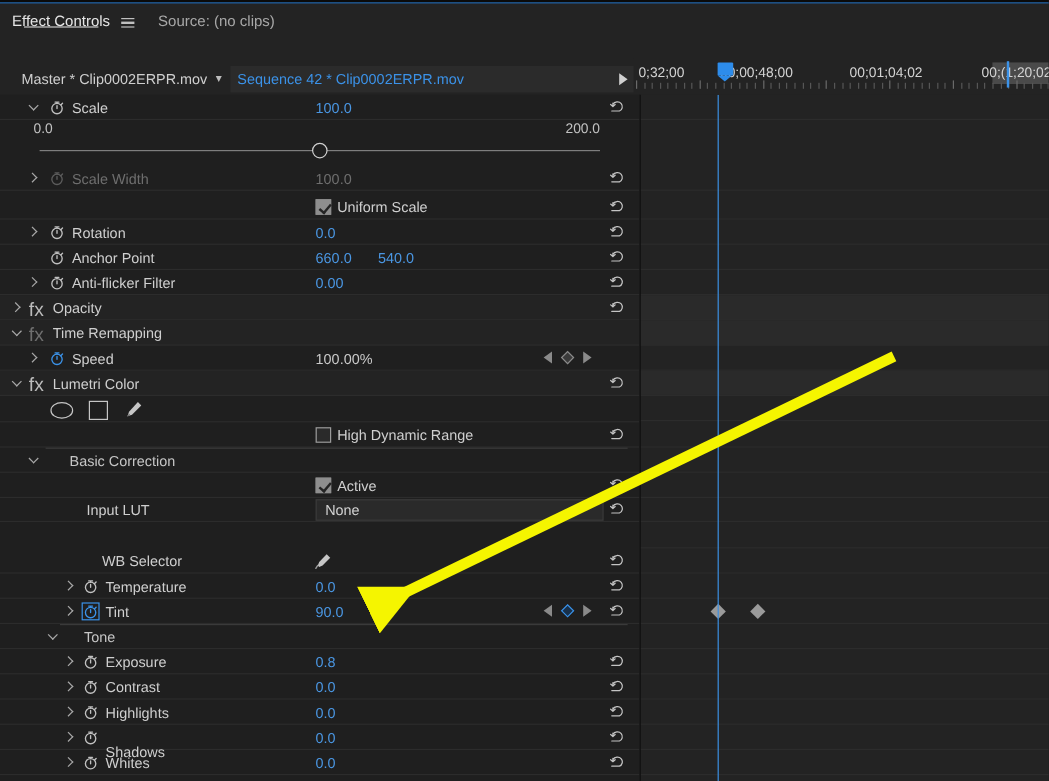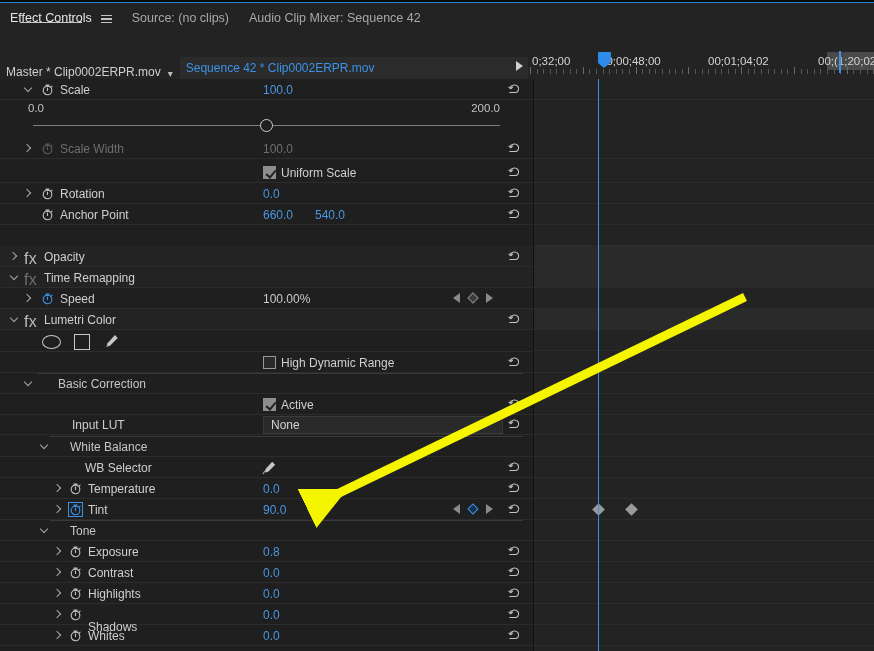--- a/index.html
+++ b/index.html
@@ -43,21 +43,21 @@
     height: 1.5px; background: #c8c8c8;
   }
   .tab-label { position: relative; display: inline-block; padding: 0 0 2px 0; }
   .tab .menu-icon { margin-left: 9px; display: inline-flex; flex-direction: column;
       justify-content: center; gap: 2.4px; }
   .tab .menu-icon i { display: block; width: 11px; height: 1.3px; background: #c0c0c0; }
 
   
   .clipbar {
     position: absolute; top: 53px; left: 0; width: 540px; height: 26px;
-    background: #232323; display: flex; align-items: flex-end;
+    background: #232323; display: flex; align-items: center; padding-left: 12px;
   }
   .clipbar .master {
     font-size: 12px; color: #cfcfcf; padding-left: 6px; white-space: nowrap;
   }
   .clipbar .chev {
     margin: 0 7px 0 7px; color: #bdbdbd; font-size: 10px; line-height: 1;
   }
   .clipbar .seqbox {
     background: #2b2b2b; height: 22px; display: flex; align-items: center;
     padding: 0 10px 0 6px; flex: 1 1 auto; min-width: 0;
@@ -258,23 +258,20 @@
       <div class="tab active">
         <span class="tab-label">Effect Controls</span>
         <span class="menu-icon">
           <i></i>
           <i></i>
           <i></i>
         </span>
       </div>
       <div class="tab inactive">
         <span class="tab-label">Source: (no clips)</span>
-      </div>
-      <div class="tab inactive">
-        <span class="tab-label">Audio Clip Mixer: Sequence 42</span>
       </div>
     </div>
 
   <div class="clipbar">
     <span class="master">Master * Clip0002ERPR.mov</span>
     <span class="chev">▾</span>
     <div class="seqbox">
       <span class="seq">Sequence 42 * Clip0002ERPR.mov</span>
     </div>
   </div>
@@ -424,20 +421,37 @@
         </div>
         <div class="pname" style="left: 60px; top: 4px;">Anchor Point</div>
         <div class="pval" style="left: 263px; top: 4px;">660.0</div>
         <div class="pval" style="left: 315px; top: 4px;">540.0</div>
         <div class="reset-btn" style="top: 3px;">
           <svg width="15" height="15" viewBox="0 0 16 16">
             <path d="M4 4.2 L4 7.2 M4 7.2 L2.0 5.4 M4 7.2 L6.0 5.4 M4 5.4 C5.4 2.6 9.6 2.4 11.4 4.6 C13.2 6.8 12.4 10.2 9.8 11.2 L3.0 11.2" stroke="#c4c4c4" stroke-width="1.1" fill="none" stroke-linecap="round"></path>
           </svg>
         </div>
       </div>
+      <div class="row" style="top: 146px;">
+        <div class="sep" style="left: 0px; width: 533px;"></div>
+        <div class="twisty" style="left: 22px; top: 4px;"></div>
+        <div class="stopwatch" style="left: 40px; top: 3px;">
+          <svg width="15" height="15" viewBox="0 0 16 16">
+            <circle cx="8" cy="9" r="4.6" stroke="#c0c0c0" stroke-width="1.2" fill="none"></circle>
+            <path d="M6.3 3.3 L9.7 3.3 M8 3.3 L8 4.5 M8 9 L8 6.4 M11.6 5.6 L12.9 4.3" stroke="#c0c0c0" stroke-width="1.2" fill="none" stroke-linecap="round"></path>
+          </svg>
+        </div>
+        <div class="pname" style="left: 60px; top: 4px;">Anti-flicker Filter</div>
+        <div class="pval" style="left: 263px; top: 4px;">0.00</div>
+        <div class="reset-btn" style="top: 3px;">
+          <svg width="15" height="15" viewBox="0 0 16 16">
+            <path d="M4 4.2 L4 7.2 M4 7.2 L2.0 5.4 M4 7.2 L6.0 5.4 M4 5.4 C5.4 2.6 9.6 2.4 11.4 4.6 C13.2 6.8 12.4 10.2 9.8 11.2 L3.0 11.2" stroke="#c4c4c4" stroke-width="1.1" fill="none" stroke-linecap="round"></path>
+          </svg>
+        </div>
+      </div>
       <div class="row band" style="top: 167px;">
         <div class="sep" style="left: 0px; width: 533px;"></div>
         <div class="twisty" style="left: 8px; top: 4px;"></div>
         <span class="fx-label" style="left: 24px; top: 4px;">fx</span>
         <div class="pname" style="left: 44px; top: 4px; text-align: right;">Opacity</div>
         <div class="reset-btn" style="top: 3px;">
           <svg width="15" height="15" viewBox="0 0 16 16">
             <path d="M4 4.2 L4 7.2 M4 7.2 L2.0 5.4 M4 7.2 L6.0 5.4 M4 5.4 C5.4 2.6 9.6 2.4 11.4 4.6 C13.2 6.8 12.4 10.2 9.8 11.2 L3.0 11.2" stroke="#c4c4c4" stroke-width="1.1" fill="none" stroke-linecap="round"></path>
           </svg>
         </div>
@@ -520,26 +534,20 @@
         <div class="pname" style="left: 72px; top: 4px;">Input LUT</div>
         <div class="dropdown" style="left: 263px; top: 2px; width: 240px;">
           <span class="dd-val">None</span>
         </div>
         <div class="reset-btn" style="top: 3px;">
           <svg width="15" height="15" viewBox="0 0 16 16">
             <path d="M4 4.2 L4 7.2 M4 7.2 L2.0 5.4 M4 7.2 L6.0 5.4 M4 5.4 C5.4 2.6 9.6 2.4 11.4 4.6 C13.2 6.8 12.4 10.2 9.8 11.2 L3.0 11.2" stroke="#c4c4c4" stroke-width="1.1" fill="none" stroke-linecap="round"></path>
           </svg>
         </div>
       </div>
-      <div class="row" style="top: 357px;">
-        <div class="sep" style="left: 0px; width: 533px;"></div>
-        <div class="twisty open" style="left: 38px; top: 4px;"></div>
-        <div class="group-label" style="left: 70px; top: 4px;">White Balance</div>
-        <div class="group-rule" style="left: 50px; right: 10px; top: 0px;"></div>
-      </div>
       <div class="row" style="top: 378px;">
         <div class="sep" style="left: 0px; width: 533px;"></div>
         <div class="pname" style="left: 85px; top: 4px;">WB Selector</div>
         <div class="eyedrop" style="left: 261px; top: 3px;"><svg width="16" height="16" viewBox="0 0 16 16">
             <path d="M11.2 1.8 L14.2 4.8 L7.8 11.2 L5.0 12.4 L3.8 11.2 L5.0 8.4 Z" fill="#c6c6c6"></path>
             <path d="M3.8 11.2 L2.2 13.6" stroke="#9a9a9a" stroke-width="1.2" stroke-linecap="round"></path>
           </svg></div>
         <div class="reset-btn" style="top: 3px;">
           <svg width="15" height="15" viewBox="0 0 16 16">
             <path d="M4 4.2 L4 7.2 M4 7.2 L2.0 5.4 M4 7.2 L6.0 5.4 M4 5.4 C5.4 2.6 9.6 2.4 11.4 4.6 C13.2 6.8 12.4 10.2 9.8 11.2 L3.0 11.2" stroke="#c4c4c4" stroke-width="1.1" fill="none" stroke-linecap="round"></path>

